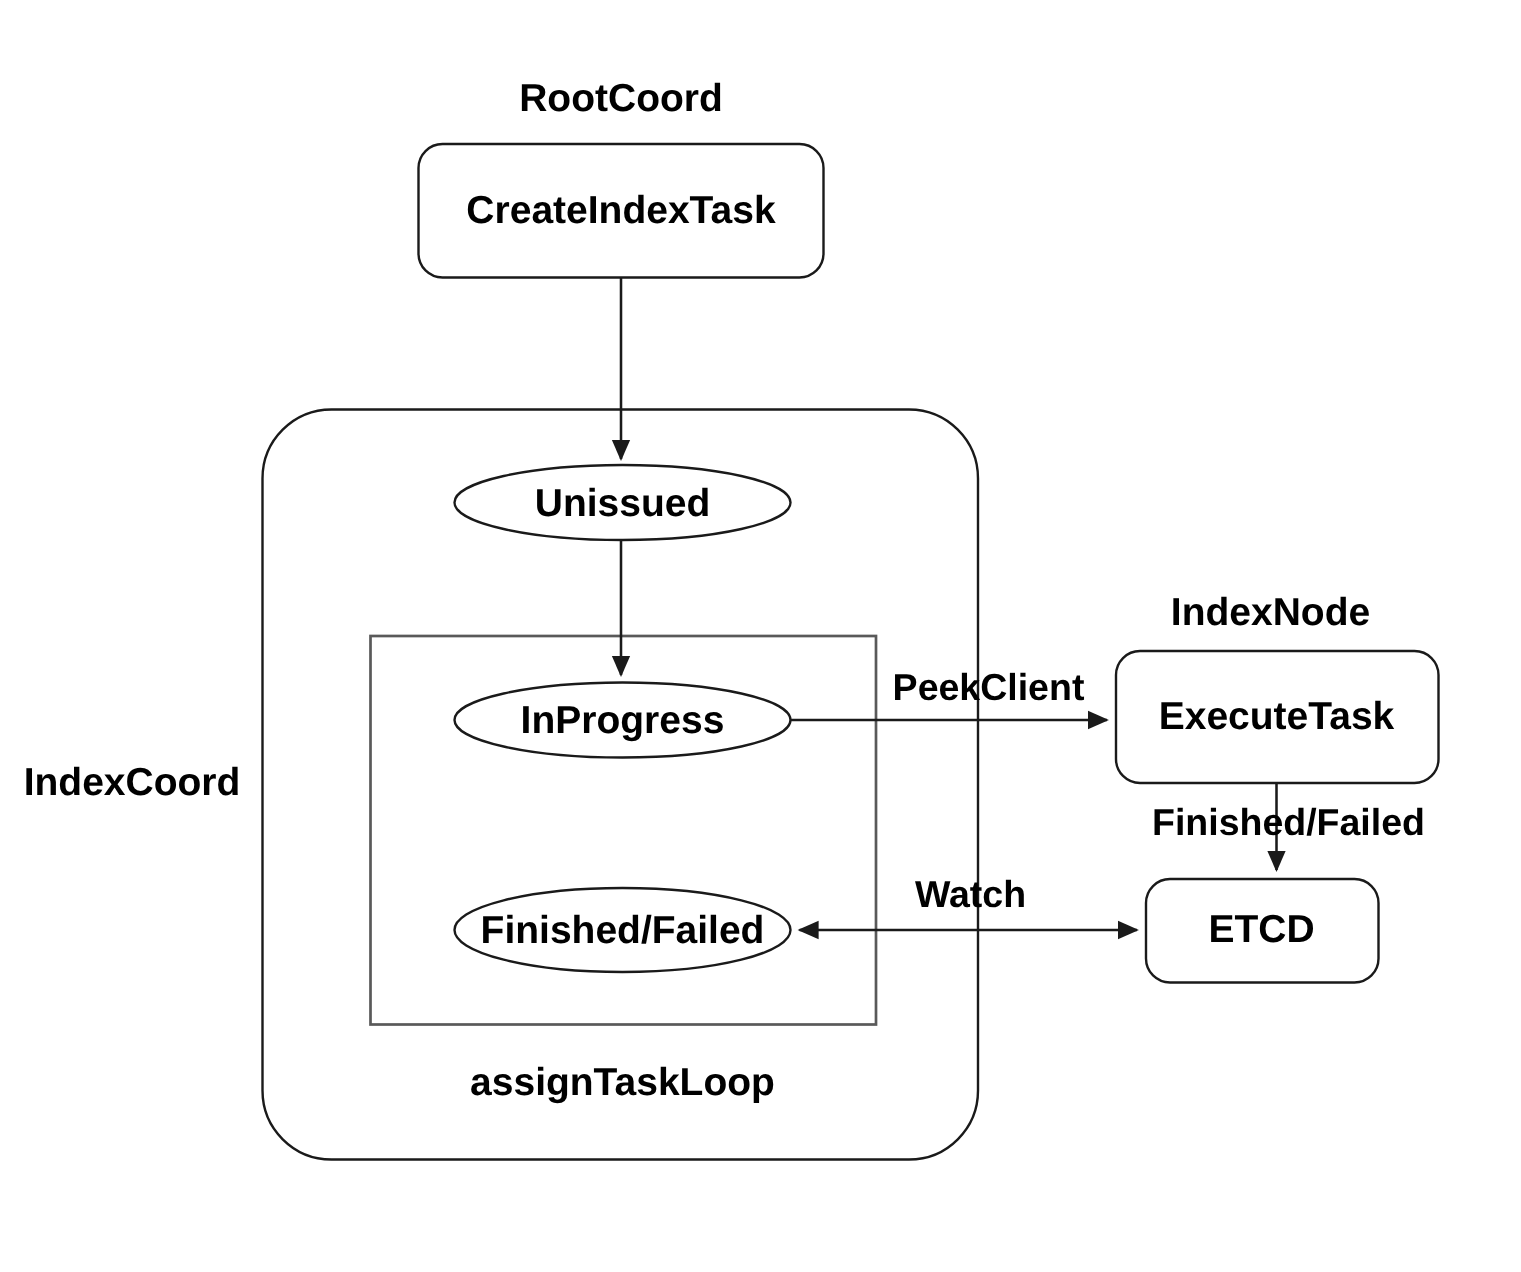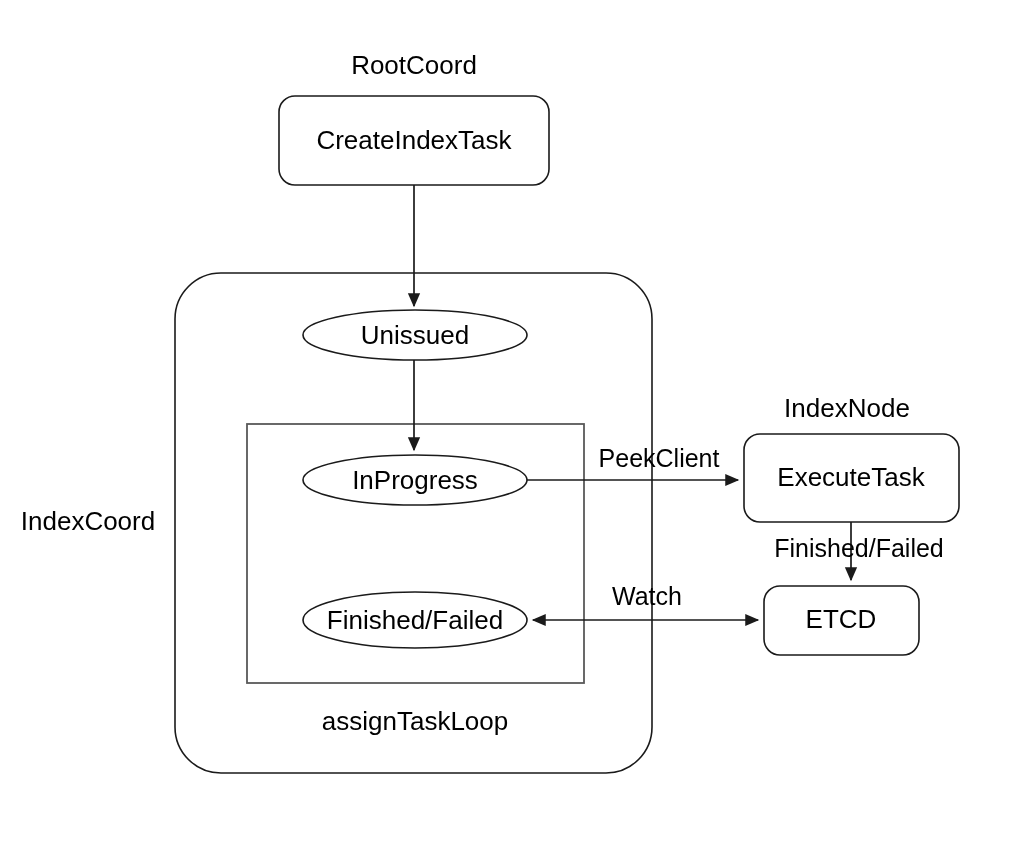--- a/index.html
+++ b/index.html
@@ -10,20 +10,21 @@
   body {
     width: 1014px;
     height: 848px;
     font-family: "Liberation Sans", sans-serif;
     overflow: hidden;
   }
   #diagram-root {
     position: relative;
     width: 1014px;
     height: 848px;
+    font-weight: bold;
   }
   svg#diagram-canvas {
     display: block;
     width: 1014px;
     height: 848px;
   }
   .shape-stroke {
     fill: #ffffff;
     stroke: #1a1a1a;
     stroke-width: 1.6;

